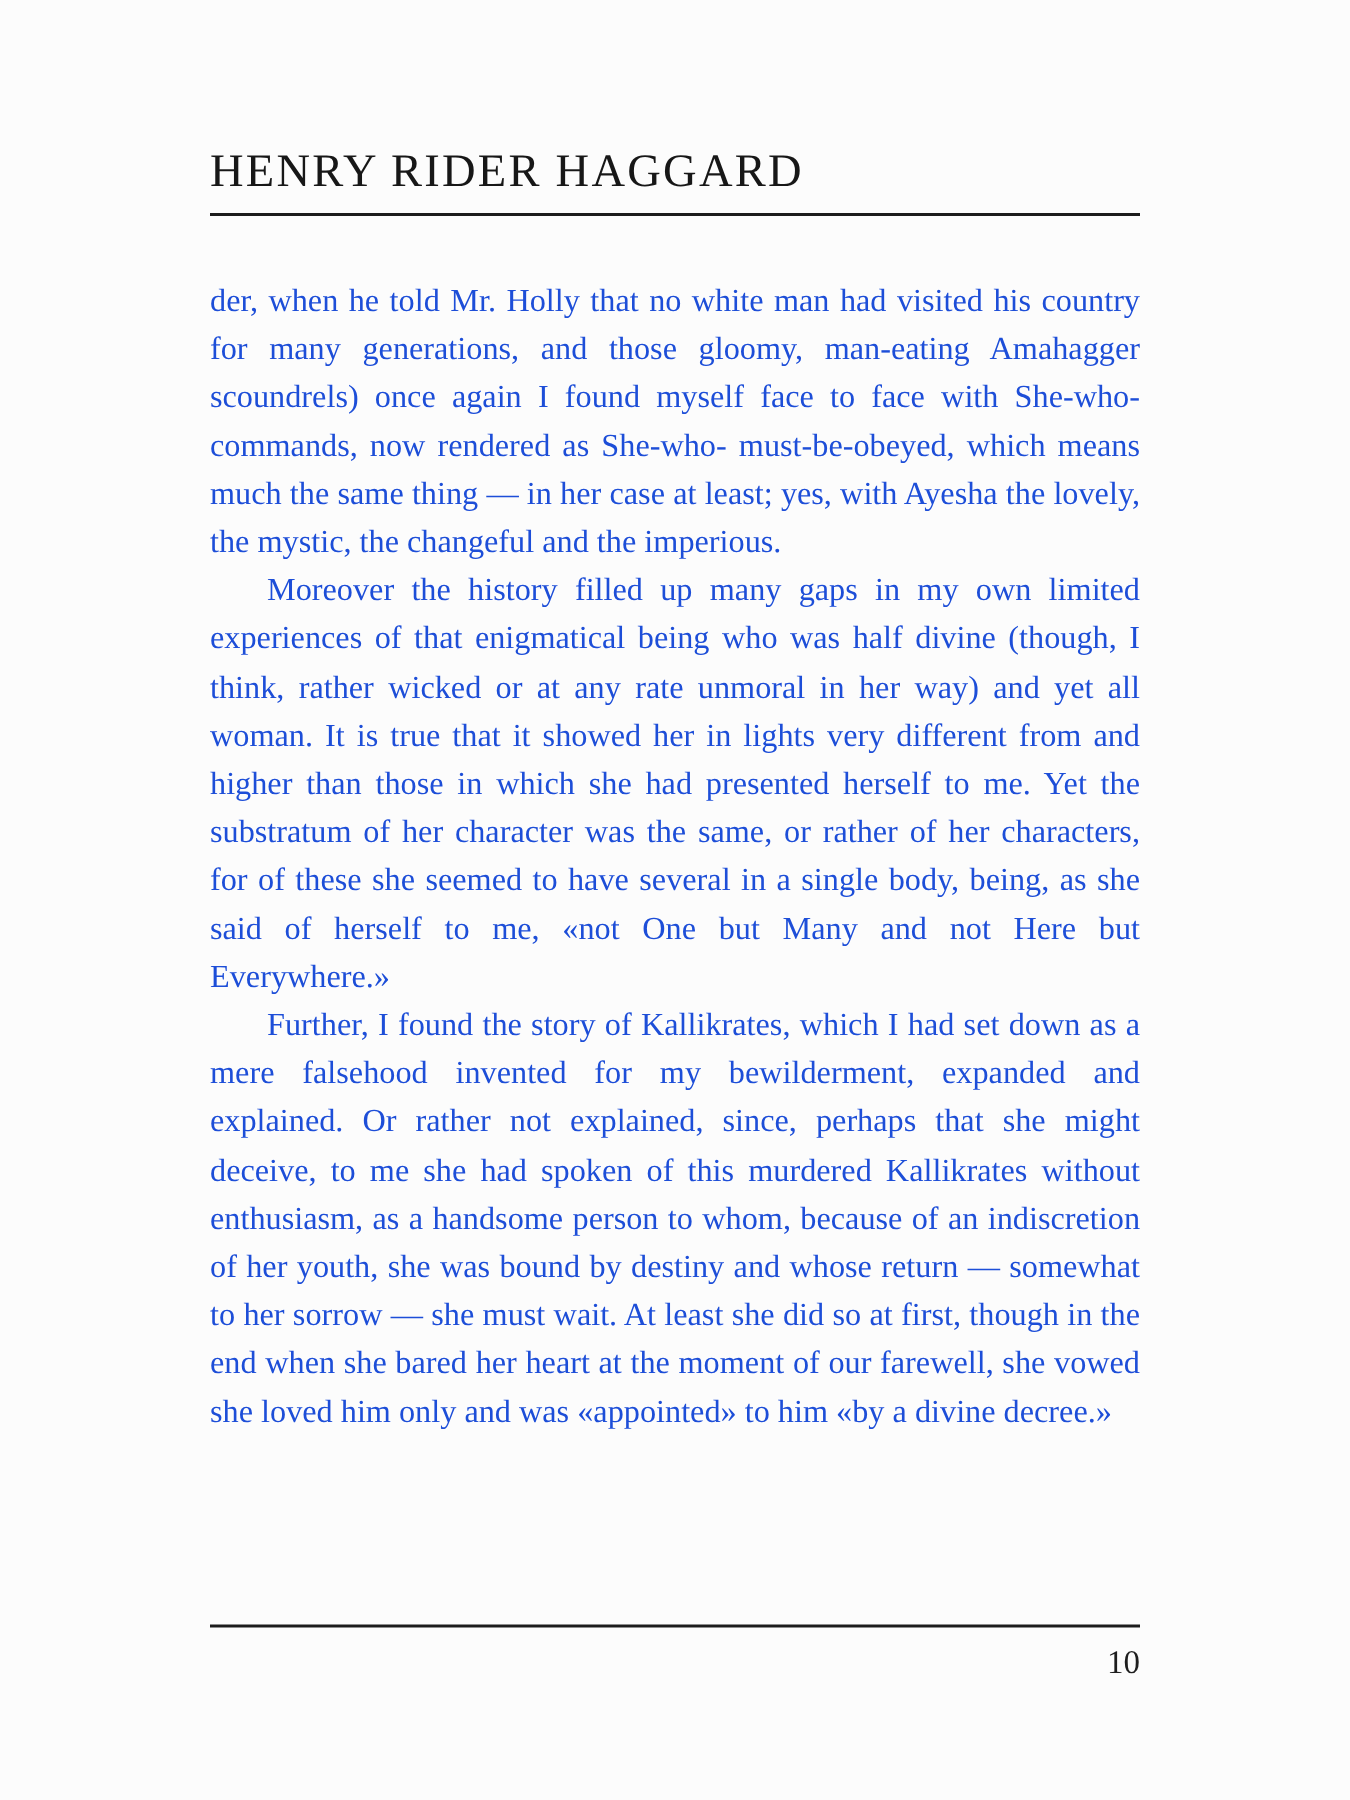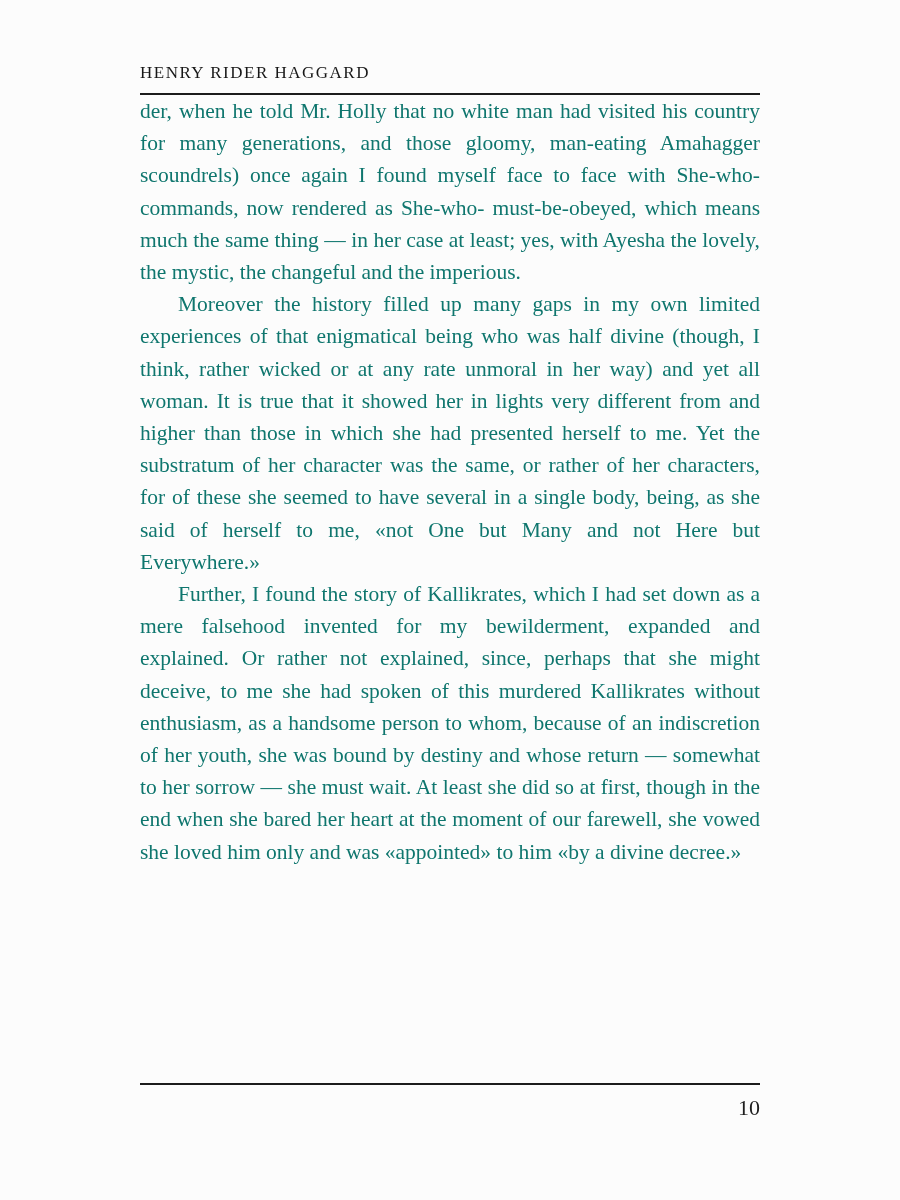--- a/index.html
+++ b/index.html
@@ -18,40 +18,41 @@
     box-sizing: border-box;
     overflow: hidden;
   }
   .content-column {
     position: absolute;
     left: 140px;
     width: 620px;
     top: 0;
   }
   .running-header {
-    margin-top: 63px;
-    font-size: 17px;
+    margin-top: 96px;
+    font-size: 31px;
     letter-spacing: 1.5px;
     font-weight: 400;
     color: #171717;
     font-variant: normal;
   }
   .header-rule {
     margin-top: 10px;
     height: 2px;
     background: #1c1c1c;
     width: 100%;
   }
   .body-text {
+    margin-top: 40px;
     font-size: 21.5px;
     line-height: 32.2px;
     text-align: justify;
     hyphens: auto;
     -webkit-hyphens: auto;
-    color: #0f766e;
+    color: #1d4ed8;
   }
   .body-text p {
     margin: 0;
     padding: 0;
   }
   .body-text p.indented {
     text-indent: 38px;
   }
   .page-footer {
     position: absolute;

